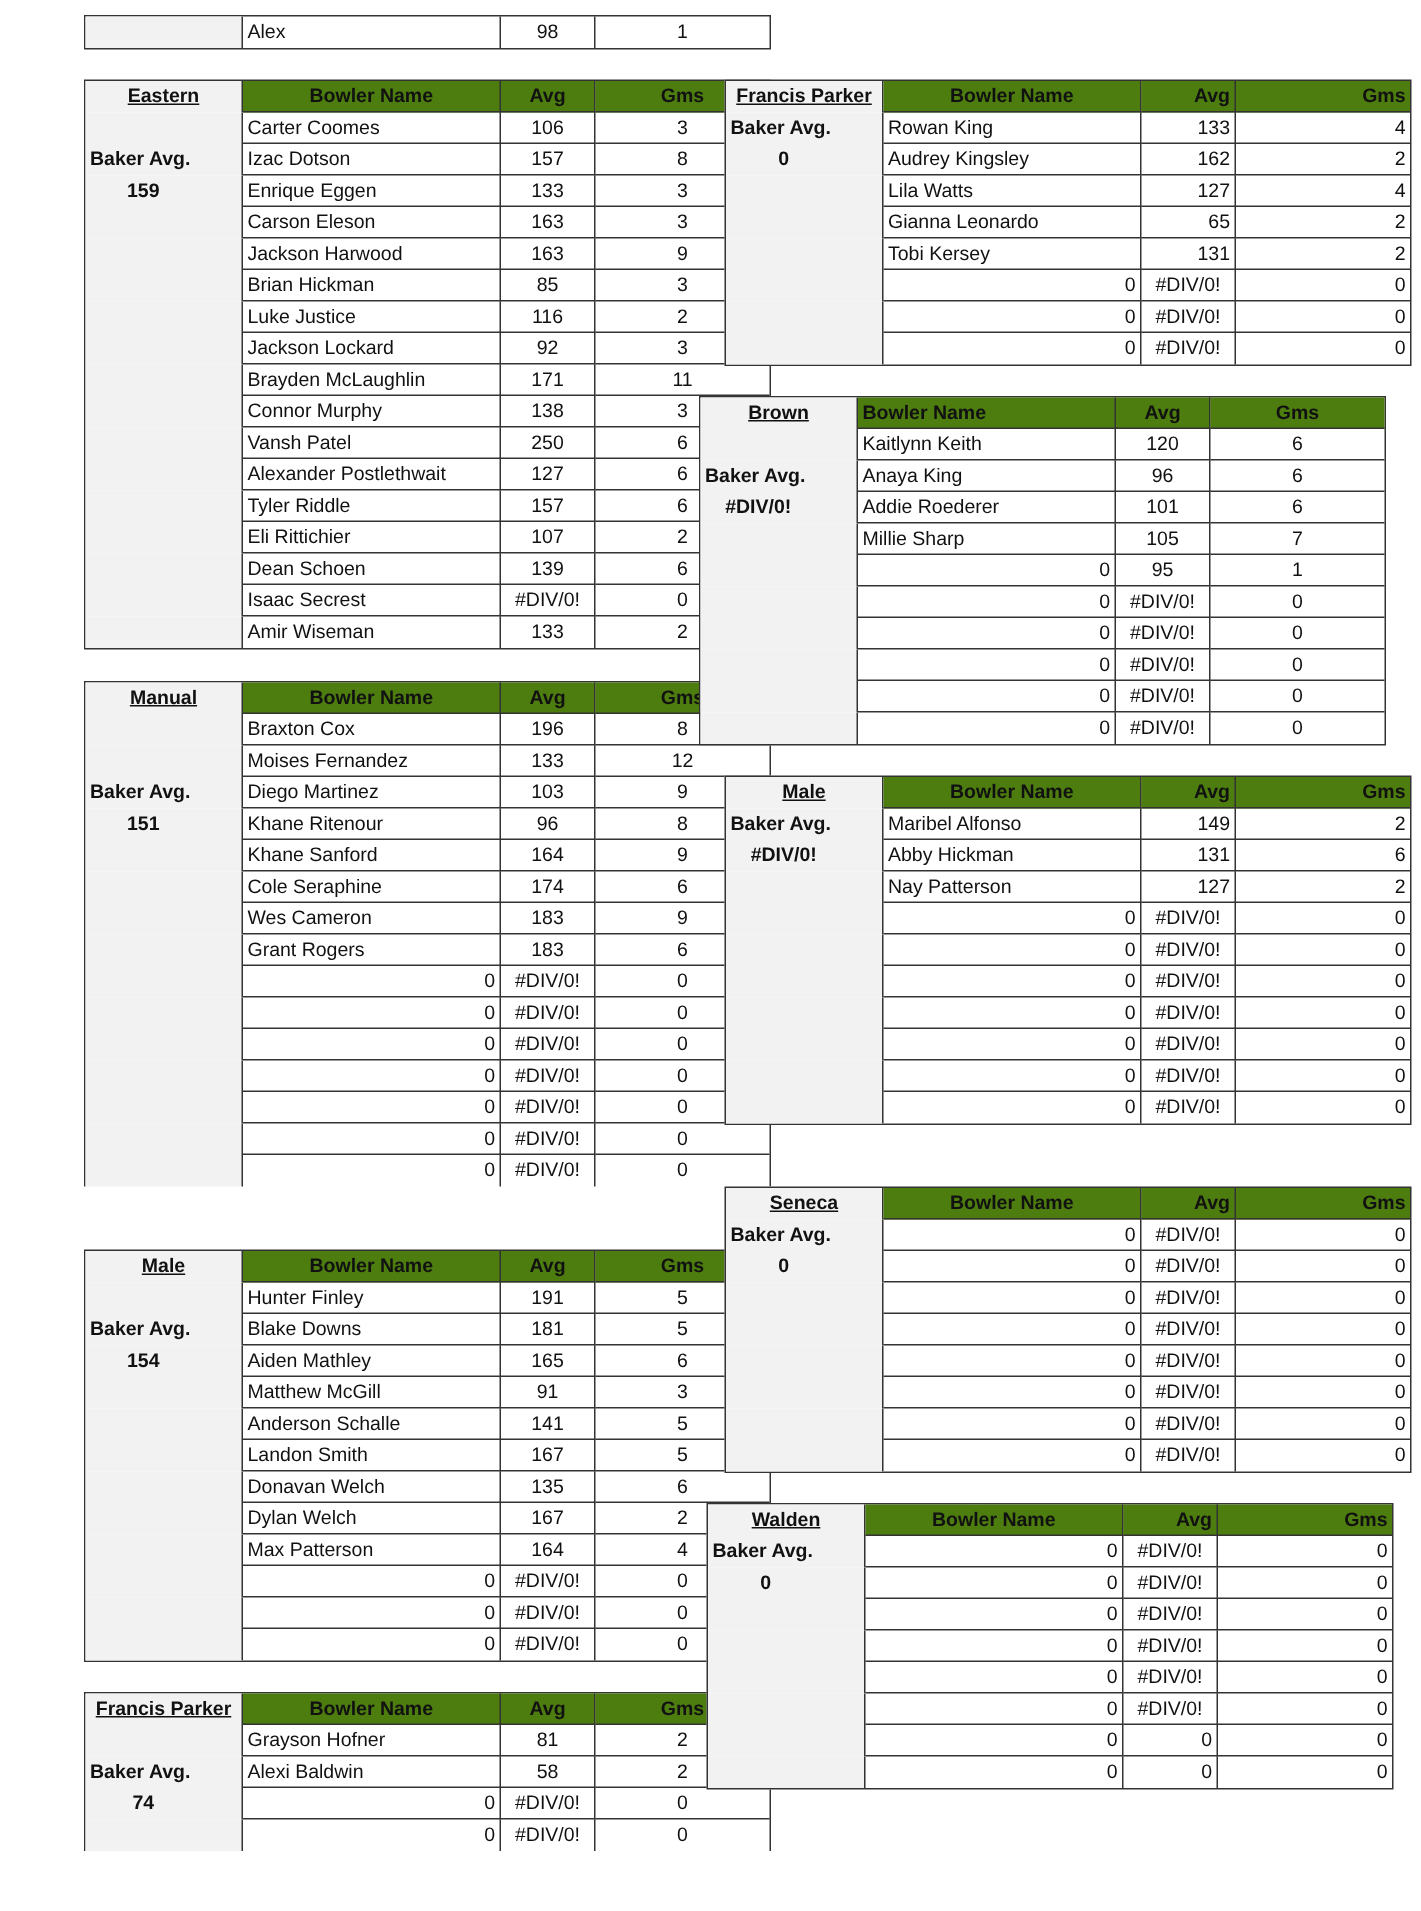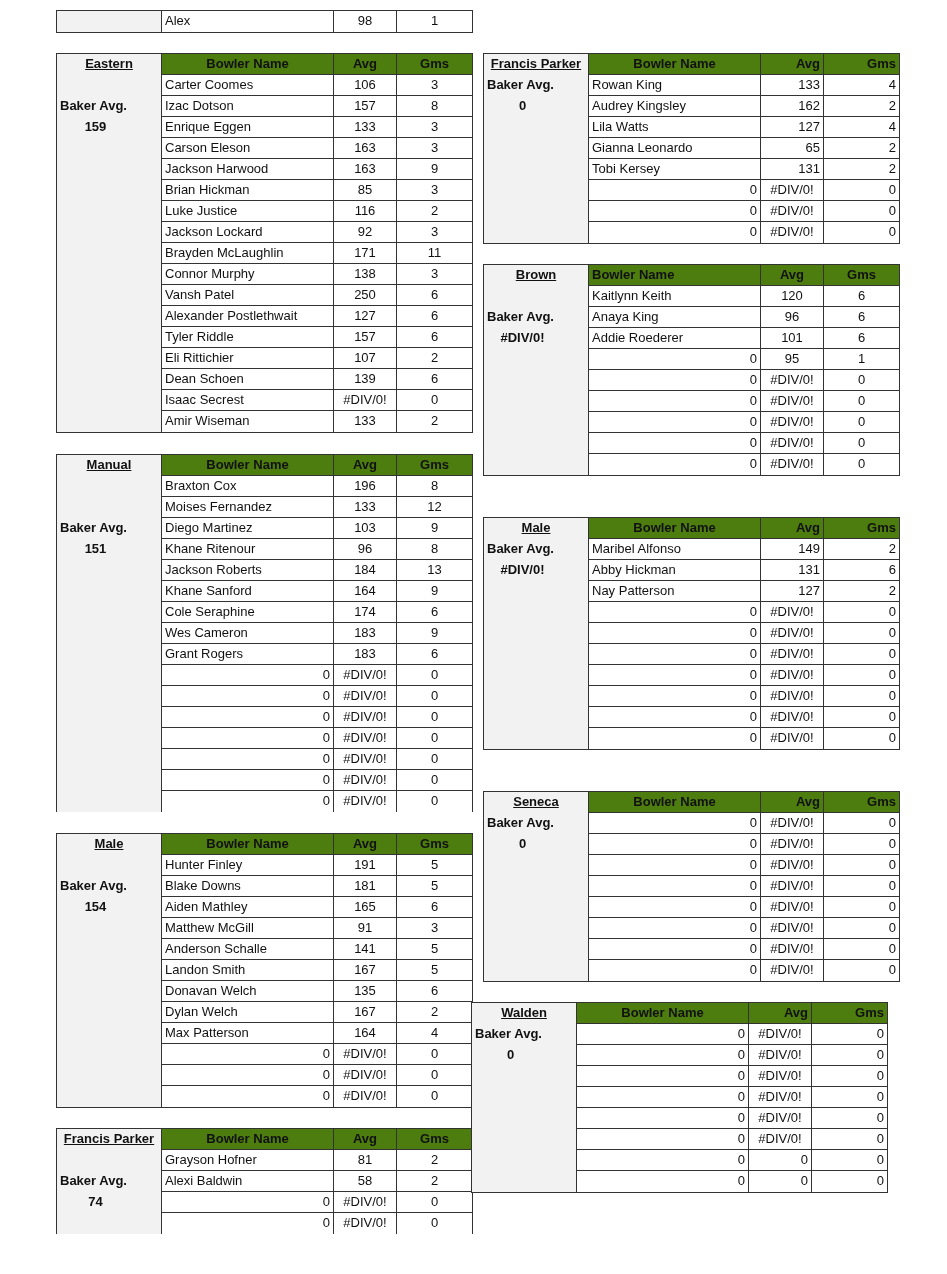--- a/index.html
+++ b/index.html
@@ -1,18 +1,18 @@
 <!DOCTYPE html>
 <html><head>
 <meta charset="utf-8">
 <style>
   html, body { margin: 0; padding: 0; background: #ffffff; }
   body { width: 947px; height: 1274px; position: relative; overflow: hidden;
          font-family: "Liberation Sans", "DejaVu Sans", sans-serif; font-size: 13px; color: #111; }
-  .tbl { position: absolute; width: 417px; border: 1.5px solid #333; box-sizing: border-box; background: #fff; }
+  .tbl { position: absolute; width: 458px; border: 1.5px solid #333; box-sizing: border-box; background: #fff; }
   .tbl.open-bottom { border-bottom: none; }
   .row { display: flex; height: 21px; box-sizing: border-box; }
   .cell { box-sizing: border-box; height: 21px; line-height: 20px; padding: 0 3px; white-space: nowrap; overflow: hidden; }
   .c-label { width: 105px; background: #f2f2f2; border-right: 1.5px solid #333; font-weight: bold; }
   .c-name { width: 172px; border-right: 1.5px solid #333; border-bottom: 1.5px solid #333; }
   .c-avg { width: 63px; border-right: 1.5px solid #333; border-bottom: 1.5px solid #333; text-align: center; }
   .c-gms { flex: 1; border-bottom: 1.5px solid #333; text-align: center; }
   .row:last-child .c-name, .row:last-child .c-avg, .row:last-child .c-gms { border-bottom: none; }
   .hdr .c-name, .hdr .c-avg, .hdr .c-gms { background: #4d7c0f; font-weight: bold; text-align: center; }
   .hdr .c-label { text-align: center; }
@@ -172,26 +172,20 @@
       <div class="cell c-gms">9</div>
     </div>
     <div class="row">
       <div class="cell c-label lbl-center">151</div>
       <div class="cell c-name">Khane Ritenour</div>
       <div class="cell c-avg">96</div>
       <div class="cell c-gms">8</div>
     </div>
     <div class="row">
       <div class="cell c-label"></div>
-      <div class="cell c-name">Jackson Roberts</div>
-      <div class="cell c-avg">184</div>
-      <div class="cell c-gms">13</div>
-    </div>
-    <div class="row">
-      <div class="cell c-label"></div>
       <div class="cell c-name">Khane Sanford</div>
       <div class="cell c-avg">164</div>
       <div class="cell c-gms">9</div>
     </div>
     <div class="row">
       <div class="cell c-label"></div>
       <div class="cell c-name">Cole Seraphine</div>
       <div class="cell c-avg">174</div>
       <div class="cell c-gms">6</div>
     </div>
@@ -412,21 +406,21 @@
       <div class="cell c-avg center">#DIV/0!</div>
       <div class="cell c-gms">0</div>
     </div>
     <div class="row">
       <div class="cell c-label"></div>
       <div class="cell c-name num">0</div>
       <div class="cell c-avg center">#DIV/0!</div>
       <div class="cell c-gms">0</div>
     </div>
   </div>
-<div class="tbl" style="left:483px; top:264px;">
+<div class="tbl" style="left:466px; top:264px;">
     <div class="row hdr brown-hdr">
       <div class="cell c-label"><span>Brown</span></div>
       <div class="cell c-name">Bowler Name</div>
       <div class="cell c-avg">Avg</div>
       <div class="cell c-gms">Gms</div>
     </div>
     <div class="row">
       <div class="cell c-label"></div>
       <div class="cell c-name">Kaitlynn Keith</div>
       <div class="cell c-avg">120</div>
@@ -439,20 +433,26 @@
       <div class="cell c-gms">6</div>
     </div>
     <div class="row">
       <div class="cell c-label lbl-center">#DIV/0!</div>
       <div class="cell c-name">Addie Roederer</div>
       <div class="cell c-avg">101</div>
       <div class="cell c-gms">6</div>
     </div>
     <div class="row">
       <div class="cell c-label"></div>
+      <div class="cell c-name">Millie Sharp</div>
+      <div class="cell c-avg">105</div>
+      <div class="cell c-gms">7</div>
+    </div>
+    <div class="row">
+      <div class="cell c-label"></div>
       <div class="cell c-name num">0</div>
       <div class="cell c-avg">95</div>
       <div class="cell c-gms">1</div>
     </div>
     <div class="row">
       <div class="cell c-label"></div>
       <div class="cell c-name num">0</div>
       <div class="cell c-avg">#DIV/0!</div>
       <div class="cell c-gms">0</div>
     </div>

